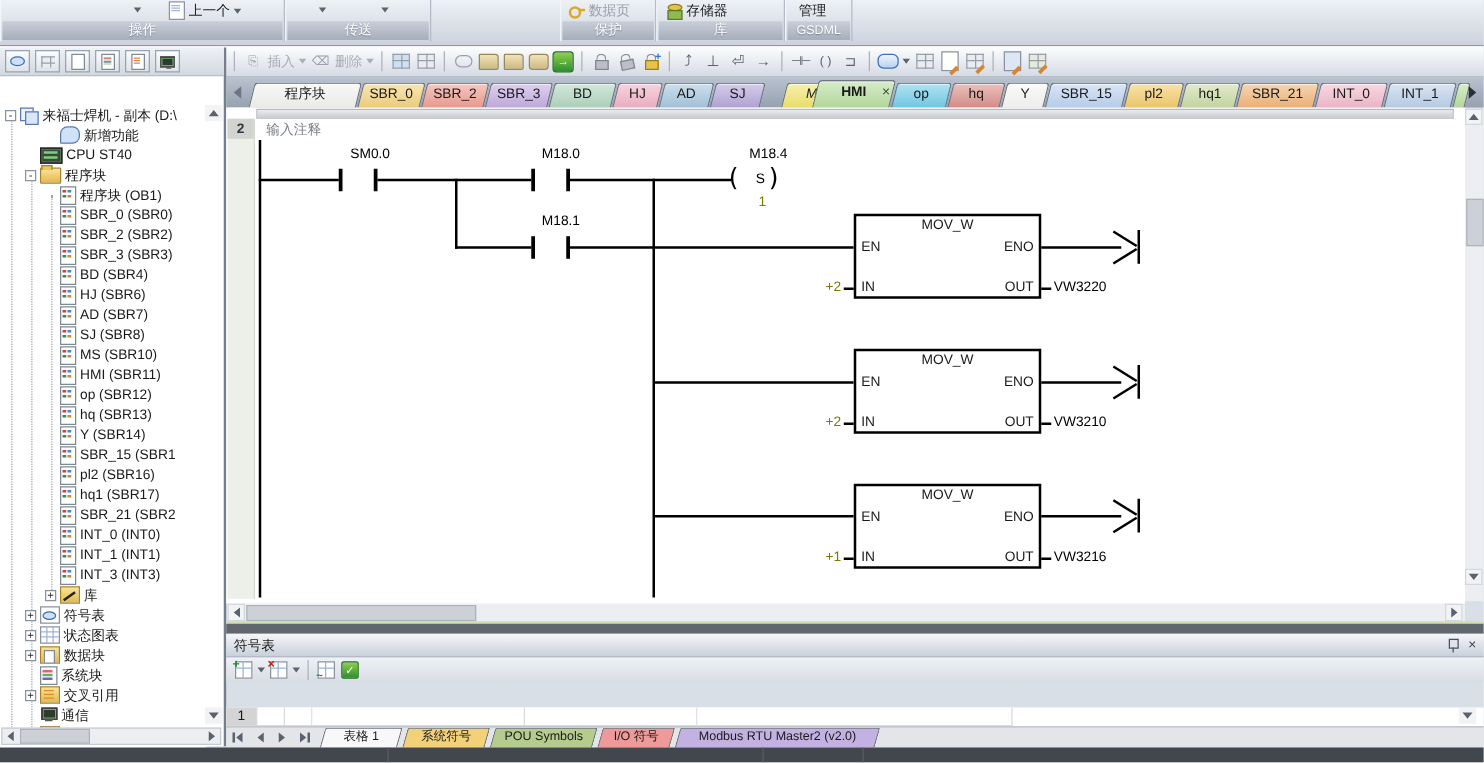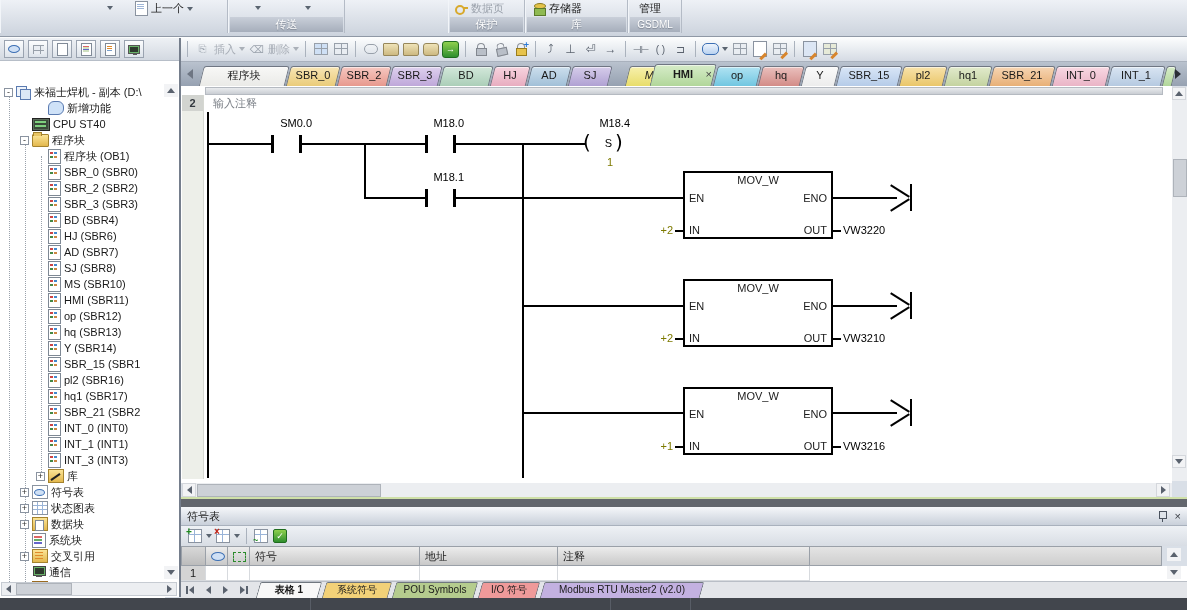--- a/index.html
+++ b/index.html
@@ -158,41 +158,42 @@
   .minitbl .xx{position:absolute;left:-3px;top:-4px;color:#c41e10;font-weight:bold;font-size:10px;}
   .minitbl .wv{position:absolute;left:-2px;bottom:-3px;color:#1e8a1e;font-weight:bold;font-size:9px;}
   .sym-header{position:absolute;left:181px;top:546px;width:1006px;height:20px;}
   .hcell{position:absolute;top:0;height:20px;background:linear-gradient(#ececec,#c9c9c9);border:1px solid #9aa0a8;border-left:none;box-sizing:border-box;line-height:18px;padding-left:5px;color:#222;}
   .sym-row{position:absolute;left:181px;top:566px;width:1006px;height:15px;background:#fff;}
   .rcell{position:absolute;top:0;height:15px;border-right:1px solid #d7dade;border-bottom:1px solid #d7dade;box-sizing:border-box;background:#fff;}
   .sym-tabs{position:absolute;left:181px;top:581px;width:1006px;height:17px;background:#e3e5e9;border-top:1px solid #b9bec6;box-sizing:border-box;}
   .btab{position:absolute;bottom:0;height:16px;}
   .btab .skew{position:absolute;inset:0;transform:skewX(-16deg);border:1px solid #70777f;border-bottom:none;border-radius:2px 2px 0 0;}
   .btab .lbl{position:relative;text-align:center;display:block;font-size:10px;line-height:15px;white-space:nowrap;}
-  .btab.active .lbl{font-weight:bold;}
+  .btab.active .lbl{font-weight:normal;}
   .navbtns{position:absolute;left:4px;top:2px;display:flex;gap:4px;align-items:center;}
   .nb{width:13px;height:12px;display:inline-flex;align-items:center;justify-content:center;position:relative;}
   .nb.first:before{content:"";position:absolute;left:1px;top:2px;width:2px;height:8px;background:#5a626e;}
   .nb.last:after{content:"";position:absolute;right:1px;top:2px;width:2px;height:8px;background:#5a626e;}
   .statusbar{position:absolute;left:0;top:598px;width:1187px;height:12px;background:#42464d;}
   .statusbar i{position:absolute;top:0;width:1px;height:12px;background:#585d66;}
 </style>
 </head>
 <body>
 
 <div class="page">
 
   <div class="ribbon">
     <div class="rgroup" style="left:0;width:228px;">
       <span class="caret" style="position:absolute;left:106px;top:6px;"></span>
       <div class="rbtn" style="left:134px;">
         <span class="mini ic-page"></span>
         <span>上一个</span>
         <span class="caret"></span>
       </div>
+      <div class="glabel">操作</div>
     </div>
     <div class="rgroup" style="left:228px;width:117px;">
       <span class="caret" style="position:absolute;left:26px;top:6px;"></span>
       <span class="caret" style="position:absolute;left:76px;top:6px;"></span>
       <div class="glabel">传送</div>
     </div>
     <div class="rgroup" style="left:448px;width:77px;">
       <div class="rbtn dis" style="left:6px;">
         <span class="mini ic-key"></span>
         <span>数据页</span>
@@ -754,32 +755,20 @@
     <span class="tsep"></span>
     <span class="stico">
         <span class="minitbl">
           <span class="wv">~</span>
         </span>
       </span>
     <span class="stico">
         <span class="gbox" style="width:12px;height:12px;border-radius:2px;">✓</span>
       </span>
   </div>
-  <div class="sym-header">
-    <div class="hcell" style="left:0;width:25px;background:linear-gradient(#d8d8d8,#bcbcbc);border-left:1px solid #9aa0a8;"></div>
-    <div class="hcell" style="left:25px;width:22px;"><span style="display:inline-block;width:12px;height:7px;border:1px solid #3c6fb4;border-radius:50%;background:#cfe0f5;margin-top:5px;"></span></div>
-    <div class="hcell" style="left:47px;width:22px;"><span style="display:inline-block;width:11px;height:8px;border:1px dashed #2a8a2a;margin-top:5px;"></span></div>
-    <div class="hcell" style="left:69px;width:170px;">符号</div>
-    <div class="hcell" style="left:239px;width:138px;">地址</div>
-    <div class="hcell" style="left:377px;width:252px;">注释</div>
-    <div class="hcell" style="left:629px;width:352px;background:linear-gradient(#e4e4e4,#cecece);"></div>
-    <div class="vscroll-up" style="left:986px;top:2px;">
-        <span class="tri u"></span>
-      </div>
-  </div>
   <div class="sym-row">
     <div class="rcell" style="left:0;width:25px;background:#d4d4d4;text-align:center;line-height:14px;">1</div>
     <div class="rcell" style="left:25px;width:22px;"></div>
     <div class="rcell" style="left:47px;width:22px;"></div>
     <div class="rcell" style="left:69px;width:170px;"></div>
     <div class="rcell" style="left:239px;width:138px;"></div>
     <div class="rcell" style="left:377px;width:252px;"></div>
     <div class="vscroll-dn" style="left:986px;top:0;">
         <span class="tri d"></span>
       </div>

